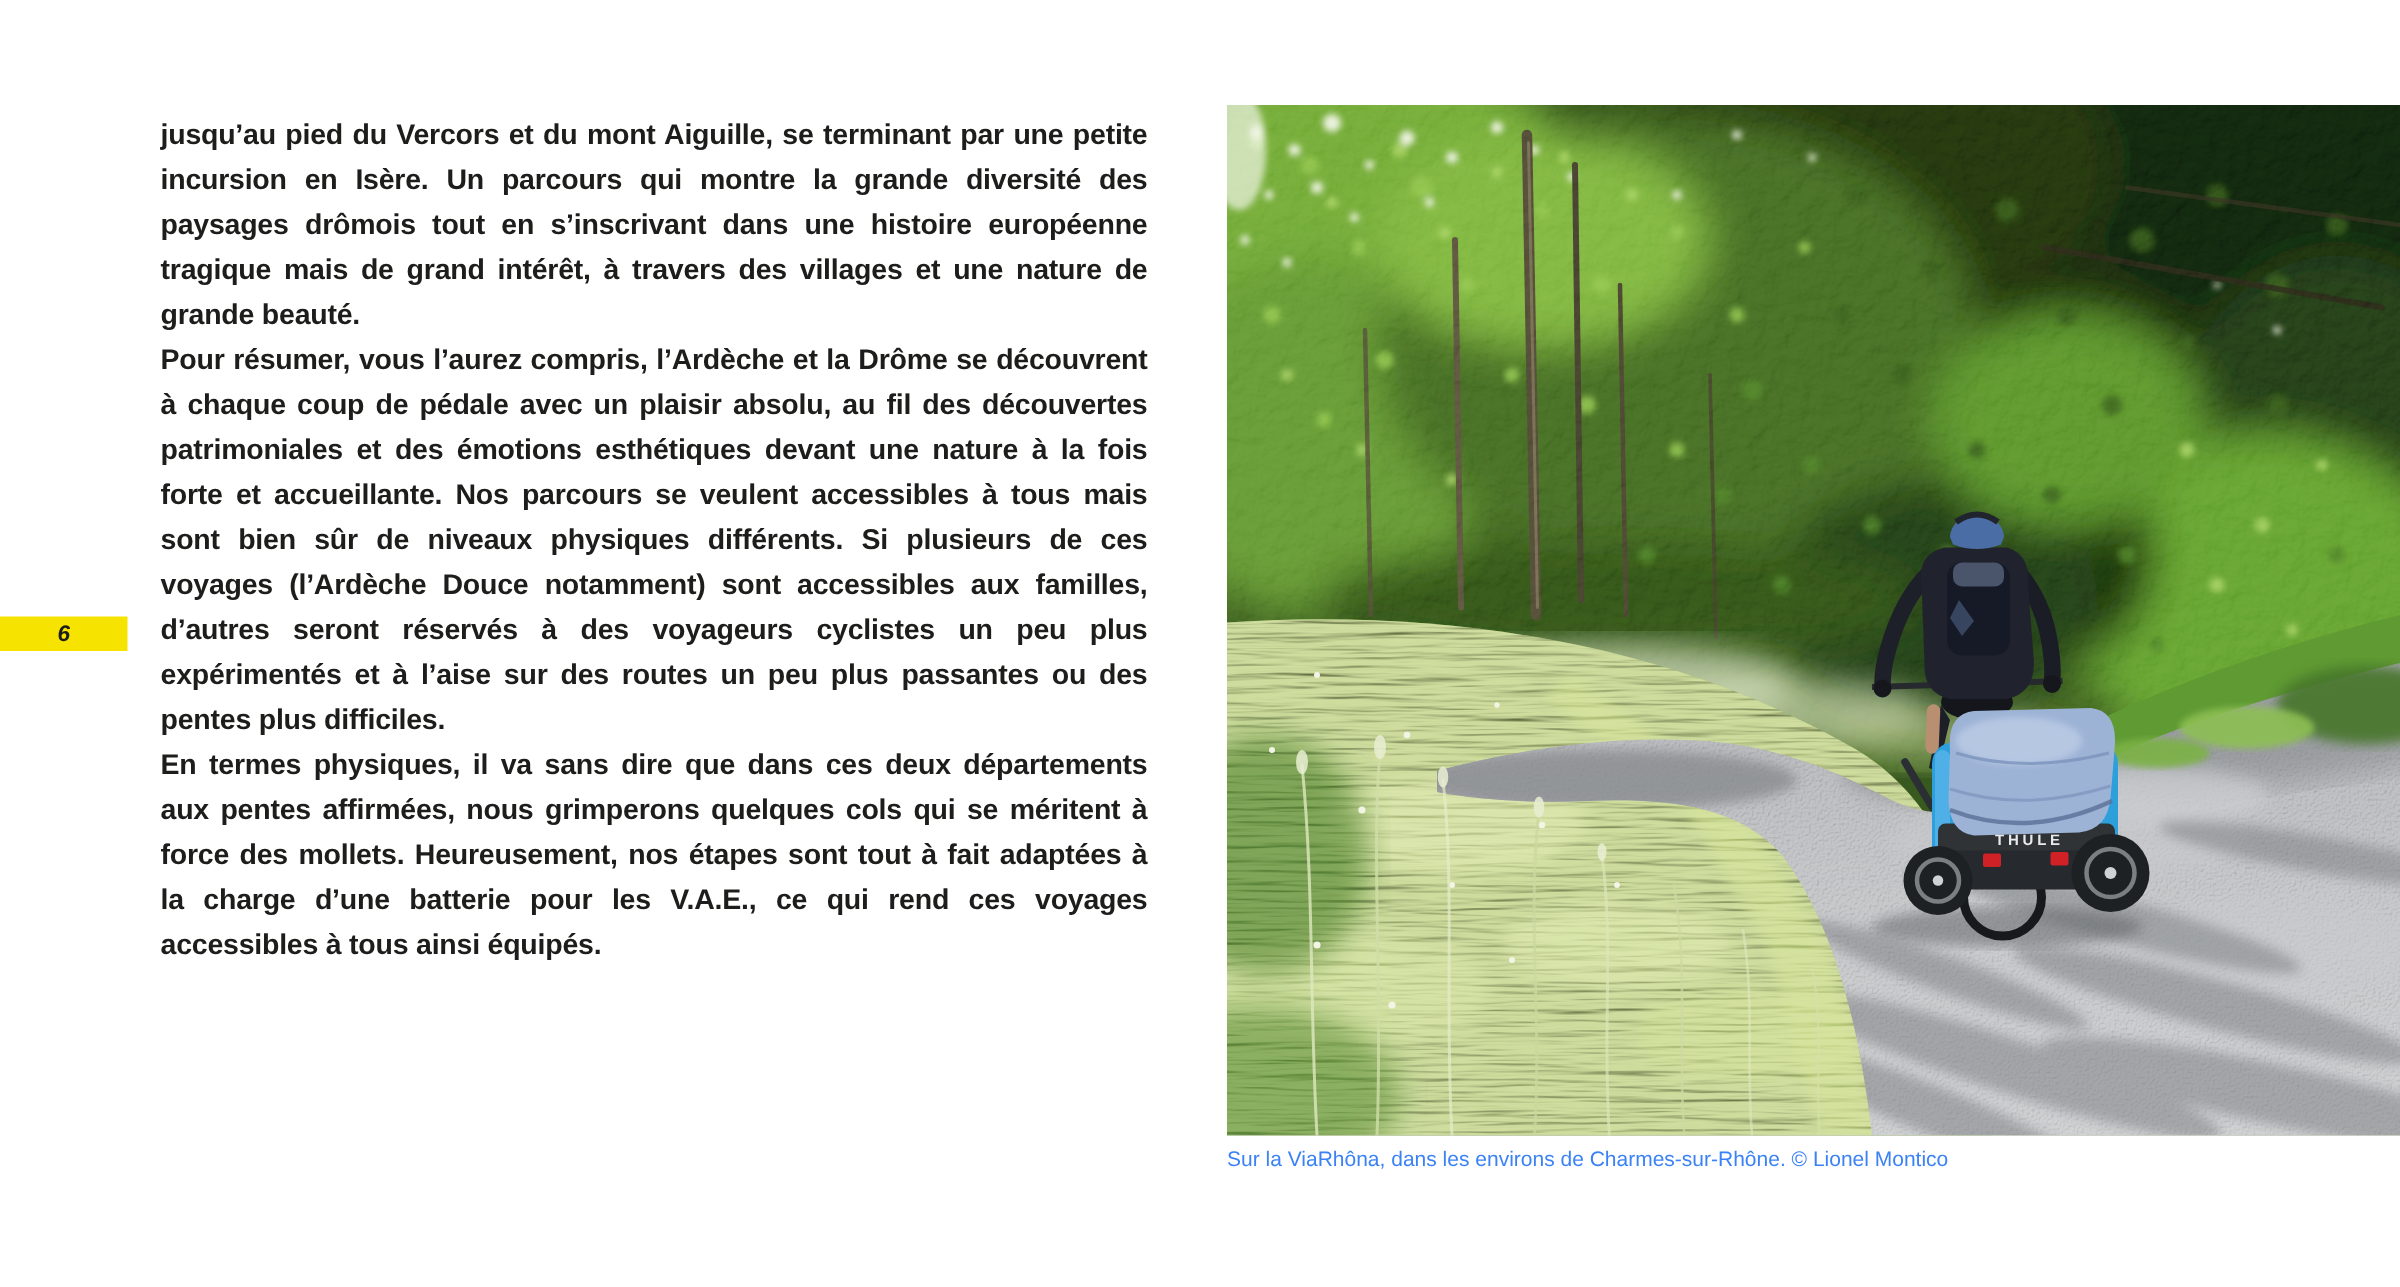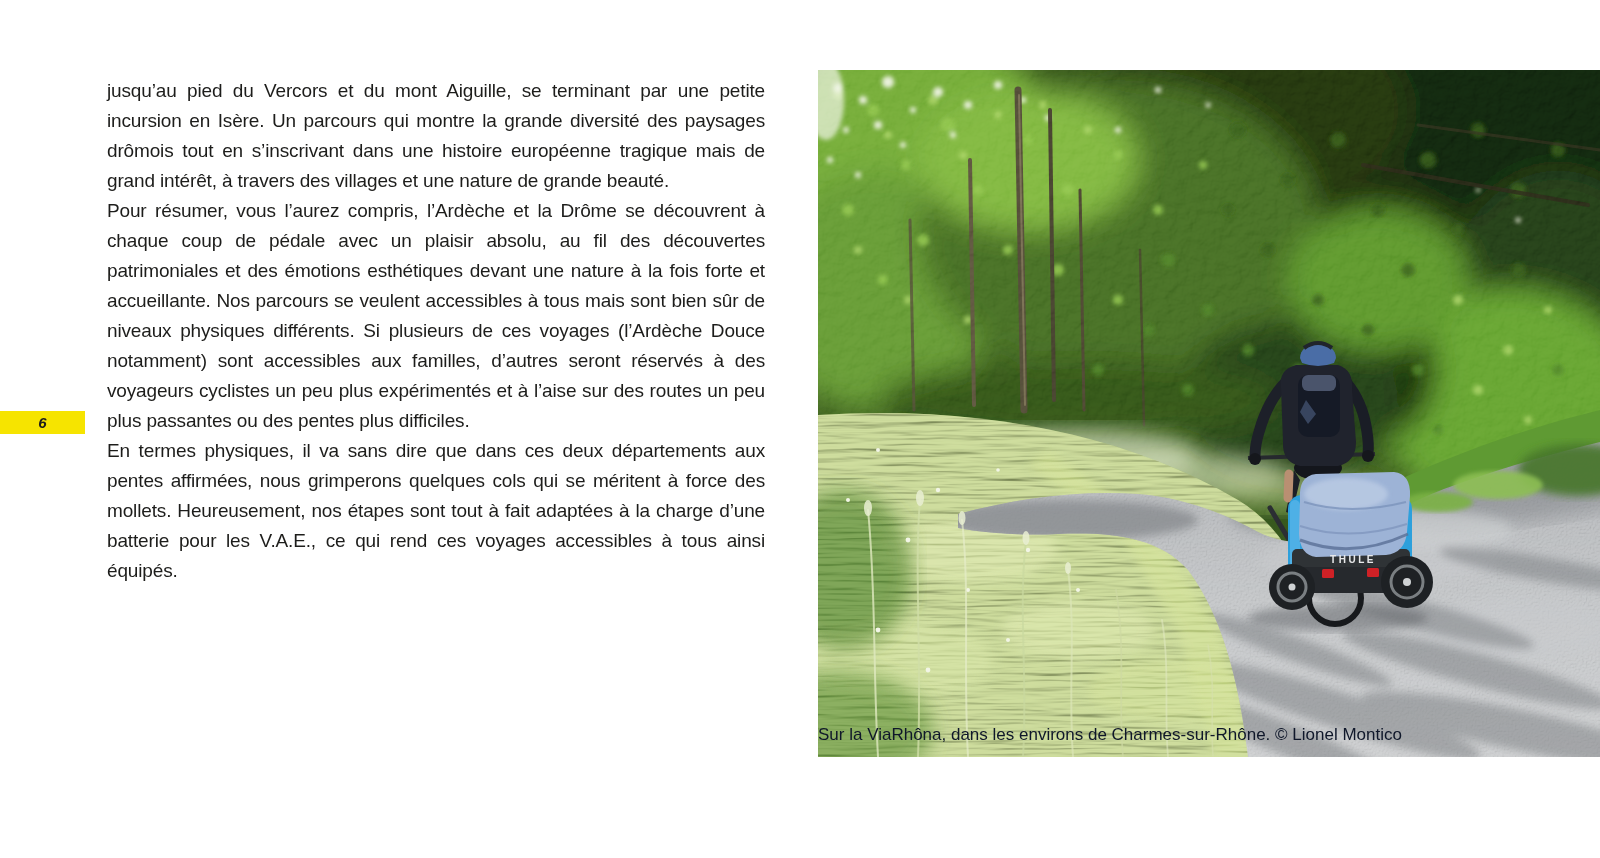--- a/index.html
+++ b/index.html
@@ -31,34 +31,34 @@
   .text-col {
     position: absolute;
     left: 107px; top: 76px;
     width: 658px;
     color: #1d1d1b;
     font-size: 19px;
     line-height: 30px;
     letter-spacing: -0.15px;
     text-align: justify;
   }
-  .text-col p { margin: 0; padding: 0; }
+  .text-col p { margin: 0; padding: 0; font-weight: bold; }
   .photo-fig {
     position: absolute;
     left: 818px; top: 70px;
     width: 782px; height: 836px;
     margin: 0;
   }
   .photo-fig svg { display: block; }
   .caption {
     position: absolute;
-    left: 818px; top: 725px;
+    left: 818px; top: 764px;
     width: 782px;
-    font-size: 17px;
-    color: #0f172a;
+    font-size: 14px;
+    color: #3b82f6;
     letter-spacing: 0;
   }
 </style>
 </head>
 <body>
 
 <div class="page">
 
   <div class="page-badge">
     <span class="num">6</span>

